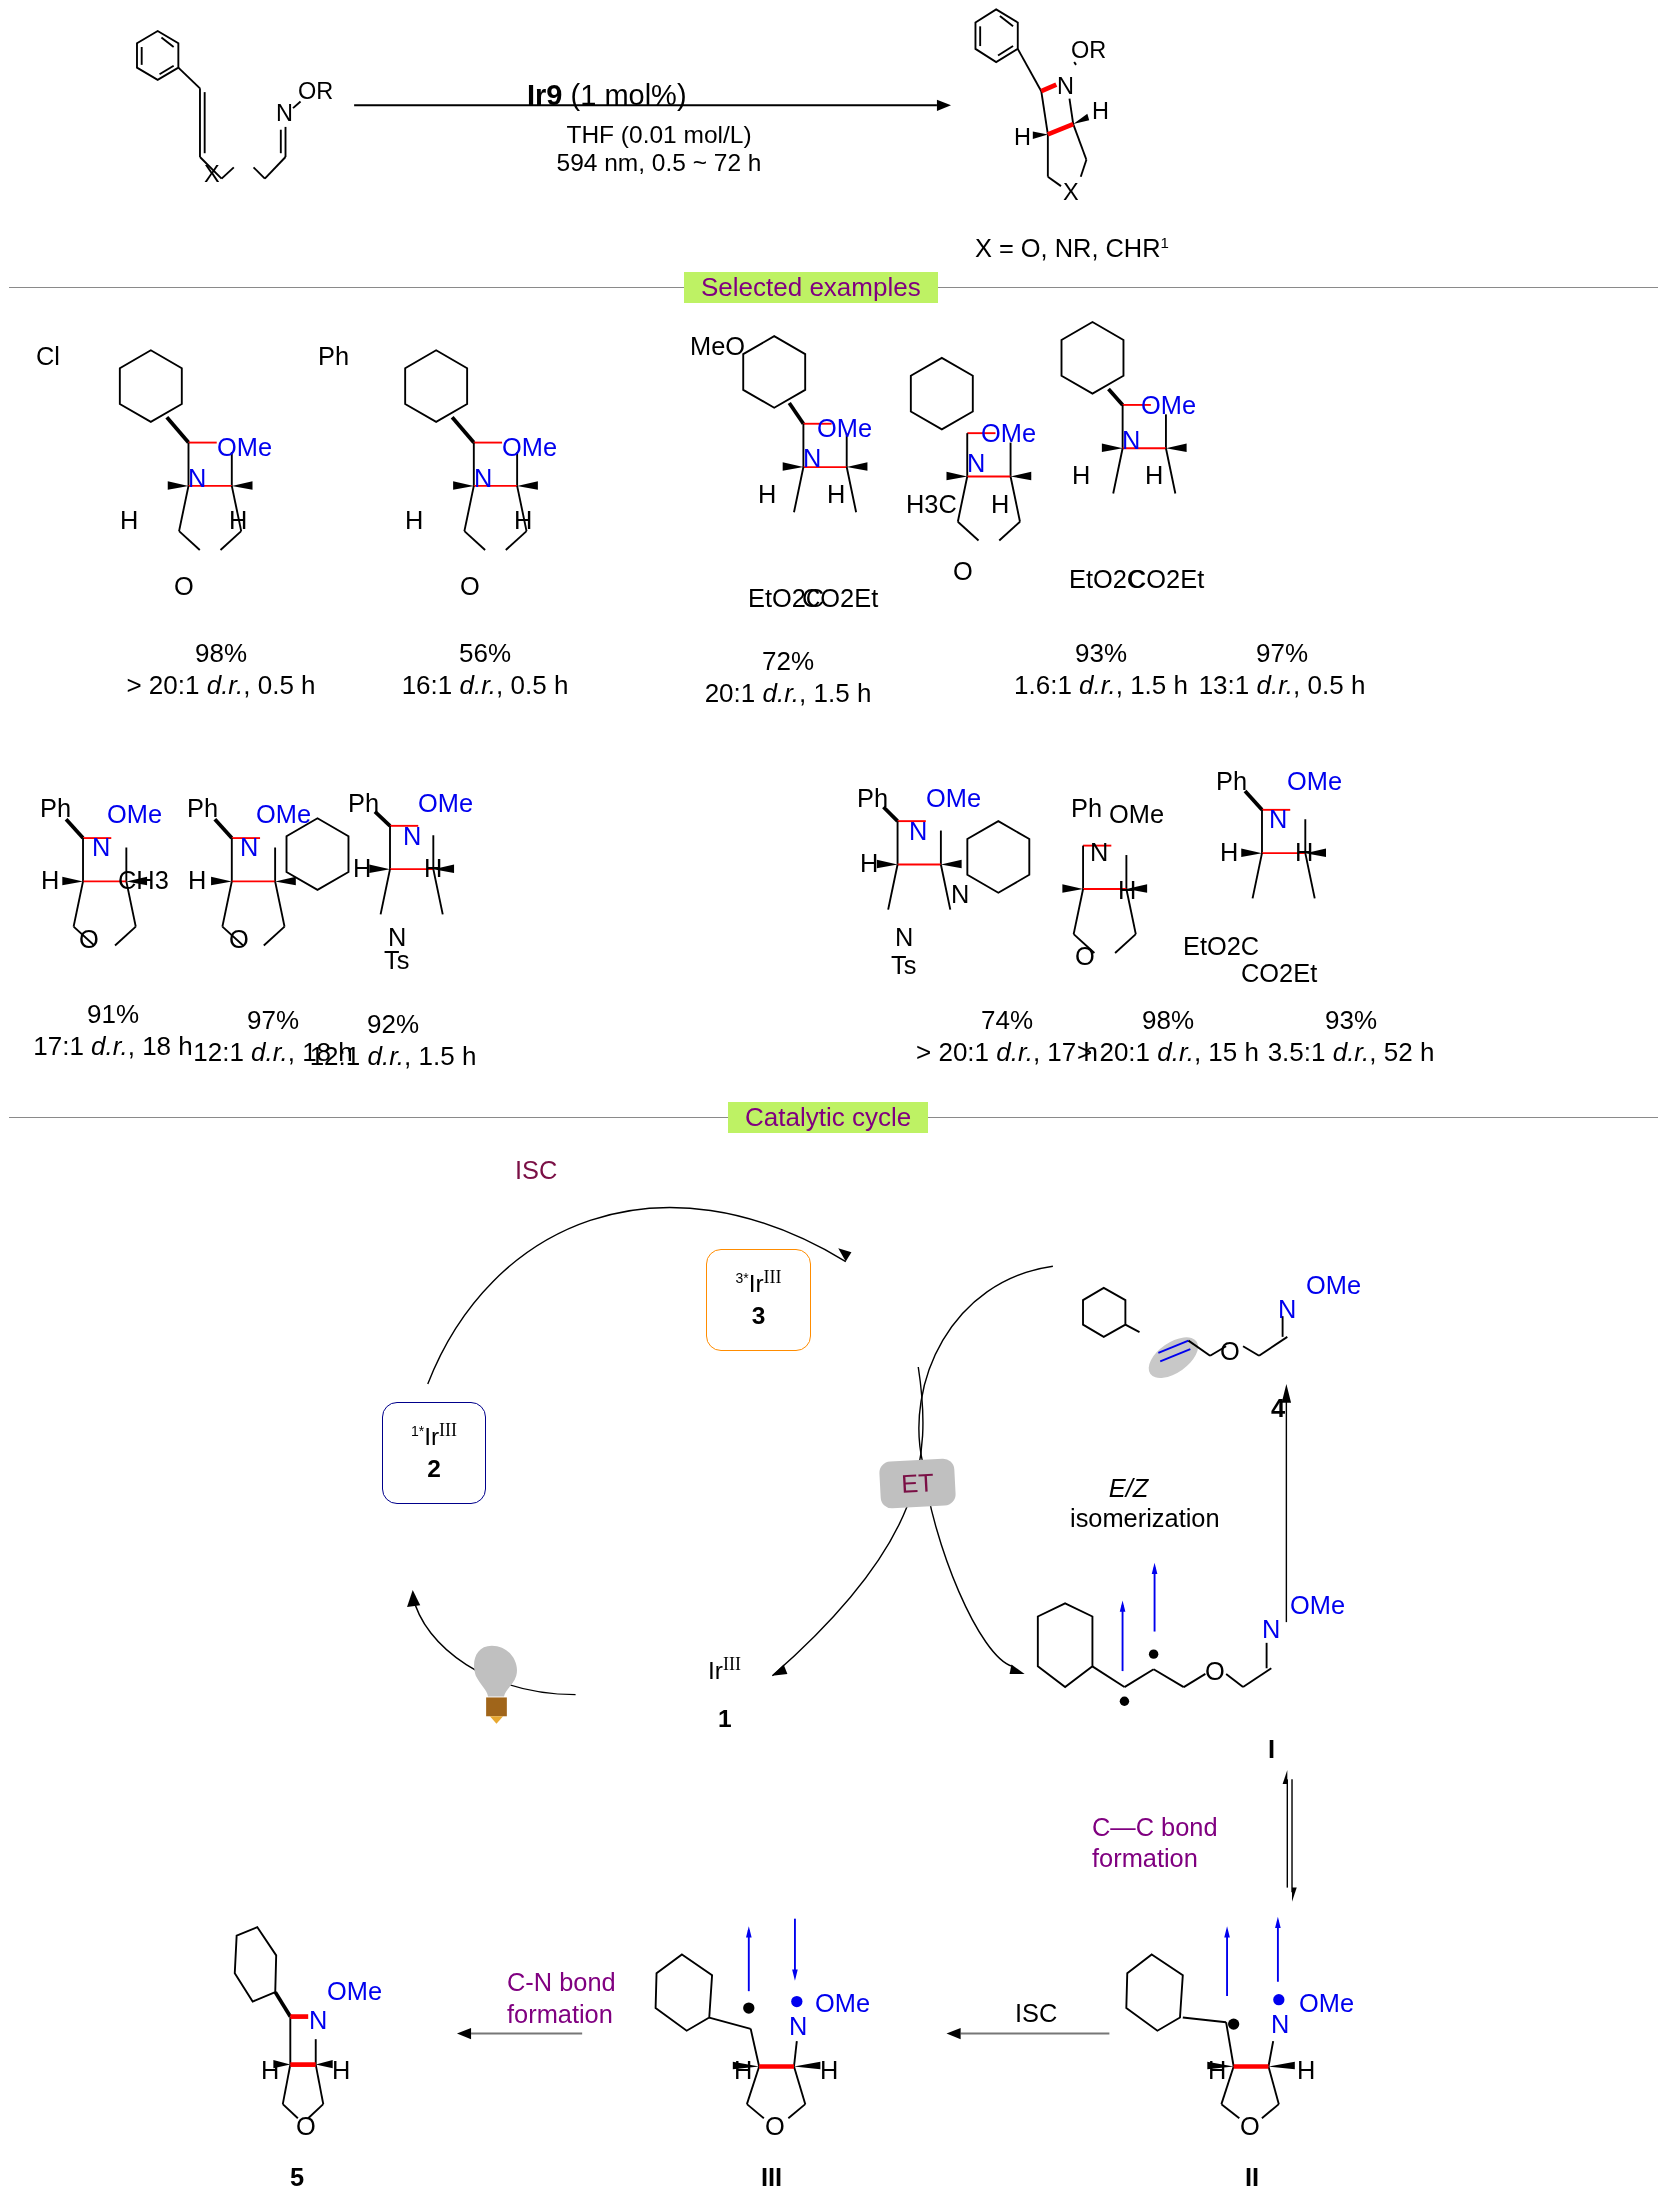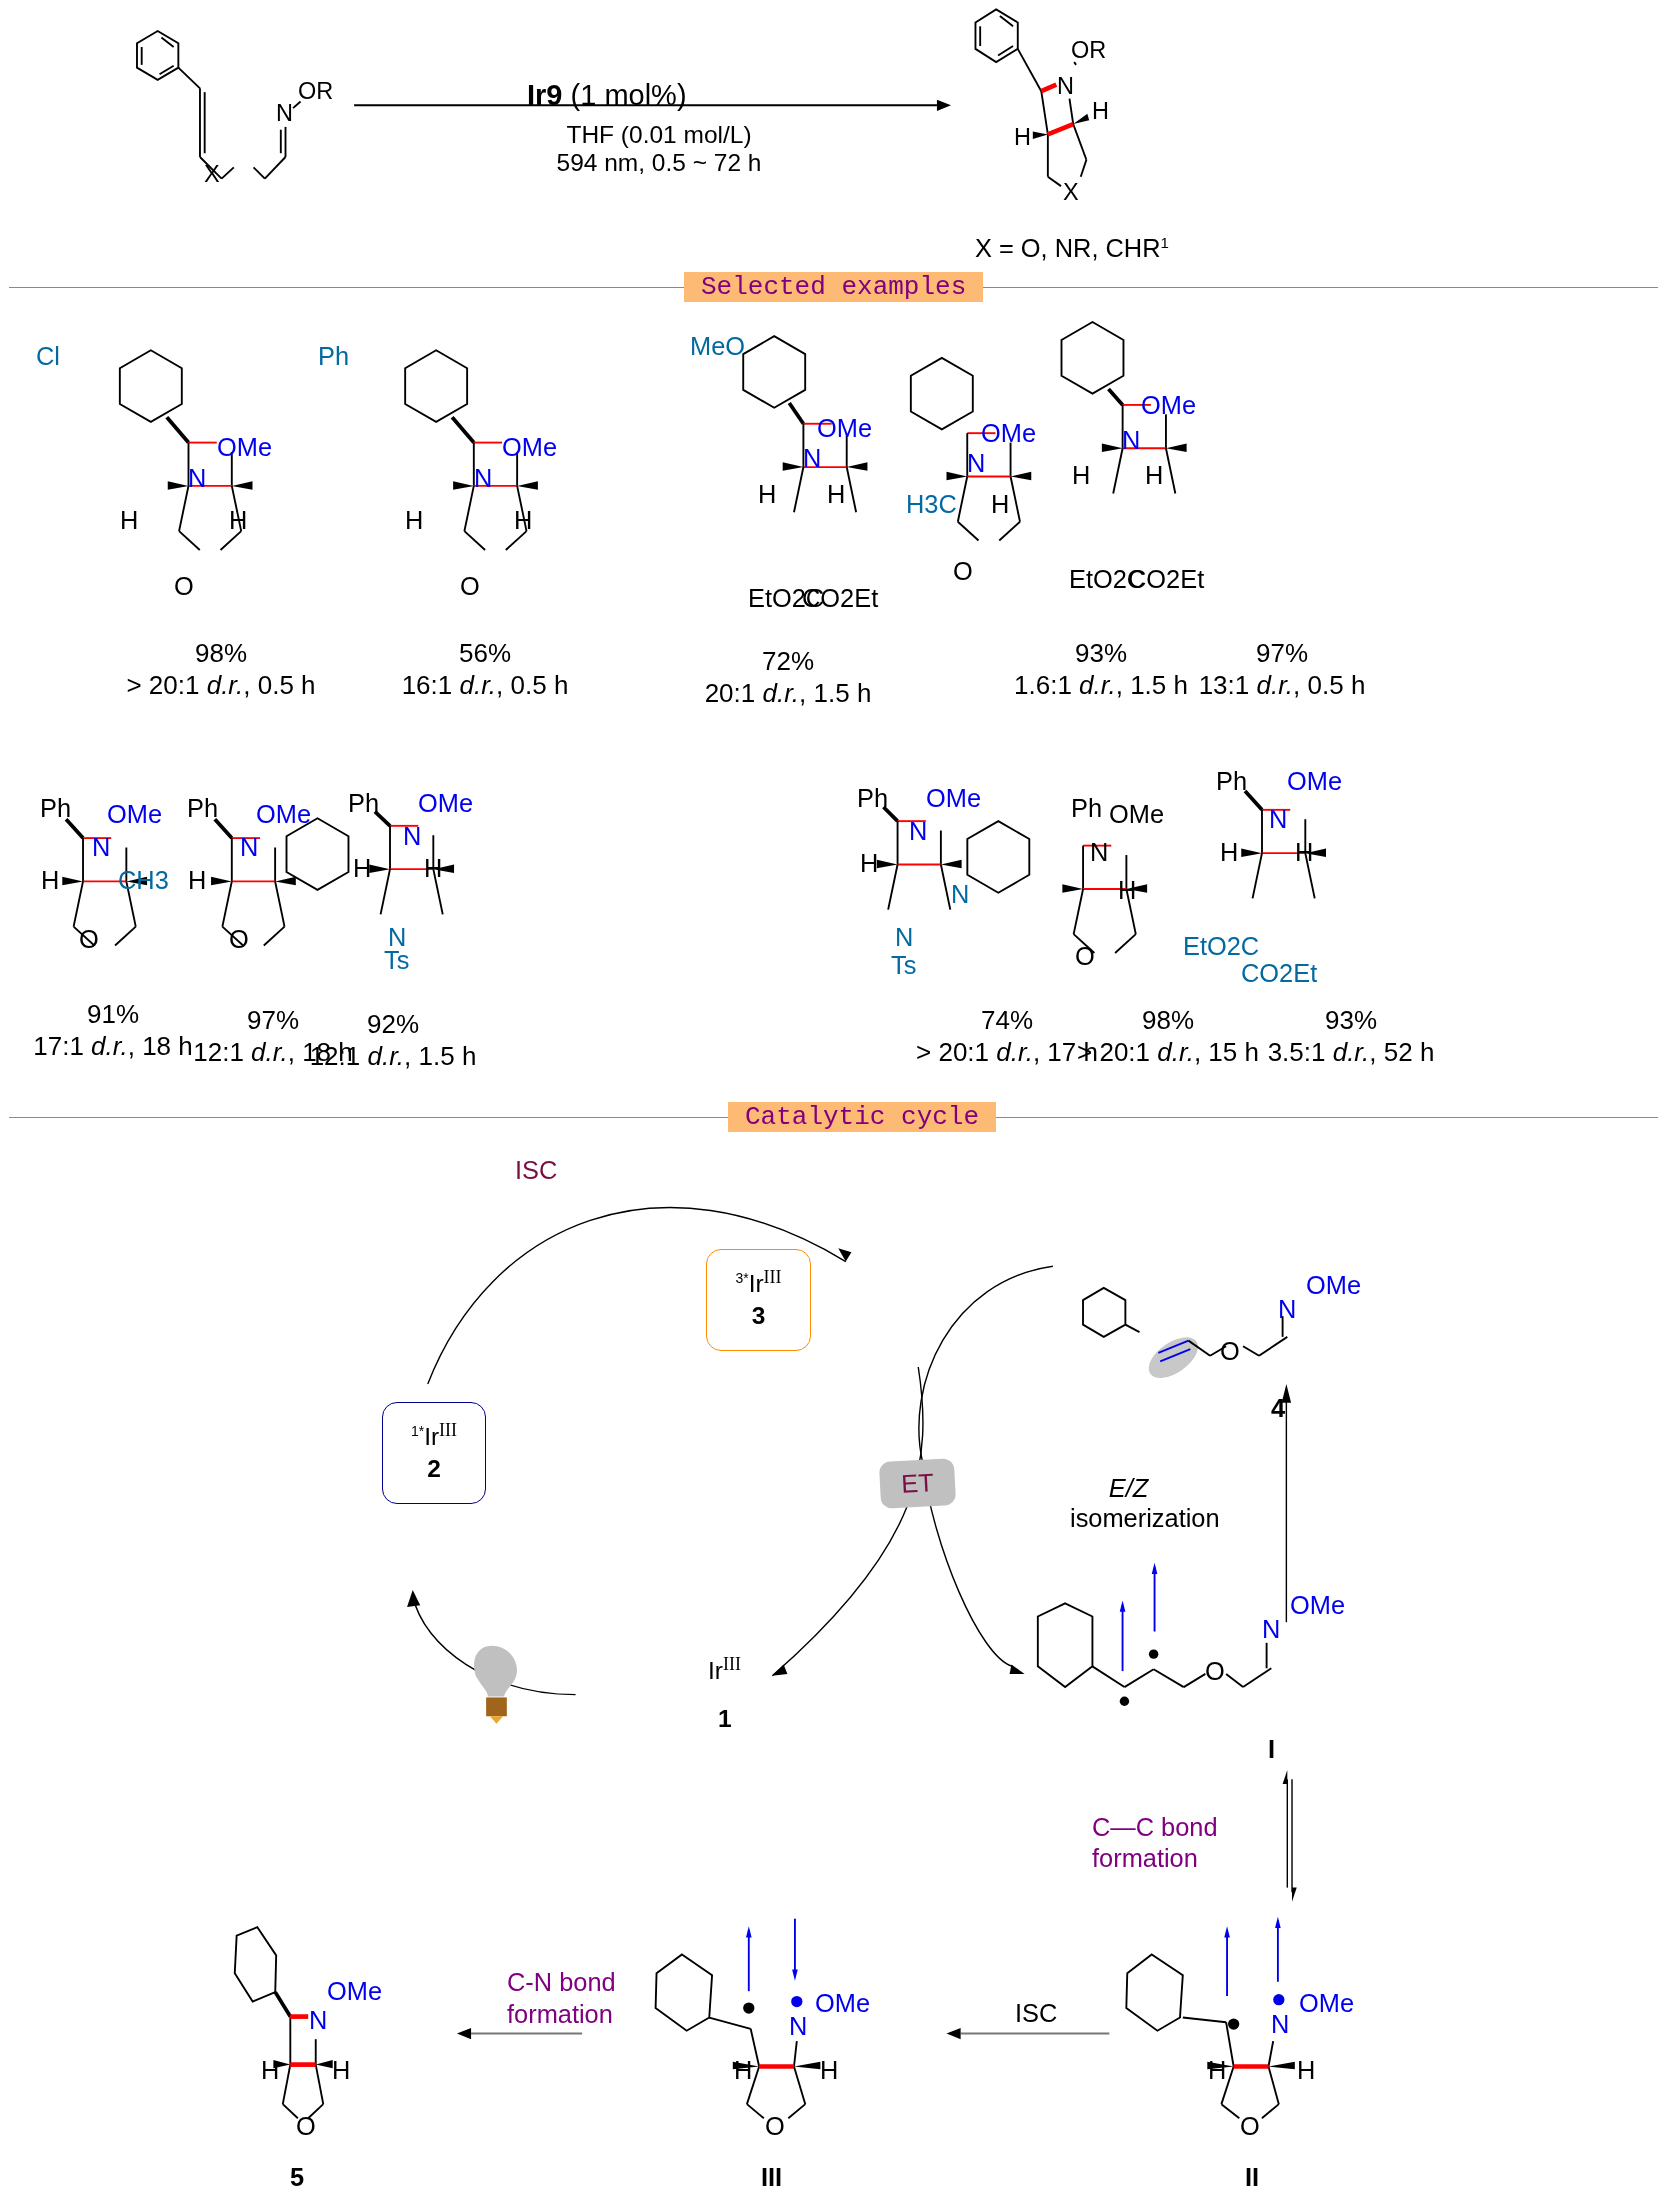--- a/index.html
+++ b/index.html
@@ -3,24 +3,24 @@
 <meta charset="utf-8">
 <style>
   html, body { margin: 0; padding: 0; background: #ffffff; }
   body { width: 1668px; height: 2203px; position: relative; overflow: hidden;
          font-family: "Liberation Sans", sans-serif; color: #000; }
   .abs { position: absolute; }
   svg { position: absolute; left: 0; top: 0; overflow: visible; }
   .lbl { font-size: 25.4px; font-family: "Liberation Sans", sans-serif; white-space: nowrap; }
   .center { text-align: center; }
   .purple { color: #800080; }
-  .maroon { color: #0369a1; }
+  .maroon { color: #000000; }
   .blue { color: #0000ee; }
   .yield { font-size: 26px; line-height: 32px; text-align: center; width: 282px; }
-  .section-title { font-size: 26px; color: #800080; background: #fdba74; padding: 0 17px; font-family: Liberation Mono, monospace; }
+  .section-title { font-size: 26px; color: #800080; background: #bef264; padding: 0 17px; }
   .hr { position: absolute; height: 0; border-top: 1.9px solid #8a8a8a; }
   .box { position: absolute; border-radius: 15px; background: #fff; text-align: center; }
   .bold { font-weight: bold; }
   .roman { font-family: "Liberation Serif", serif; }
 </style>
 </head>
 <body>
 
 <div>
   <svg width="1668" height="282" viewBox="0 0 1771 300">

